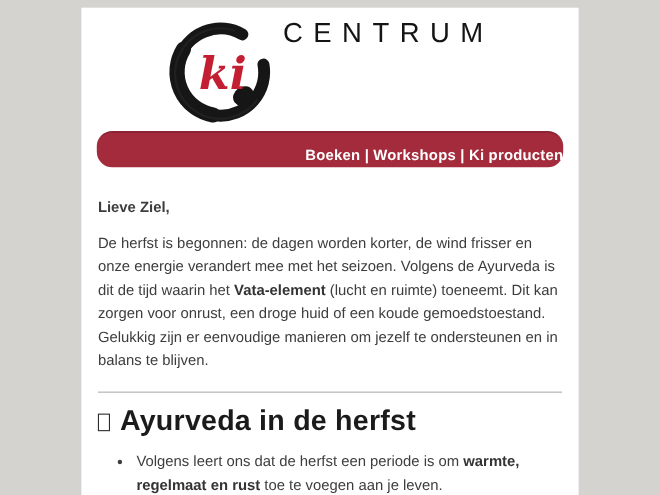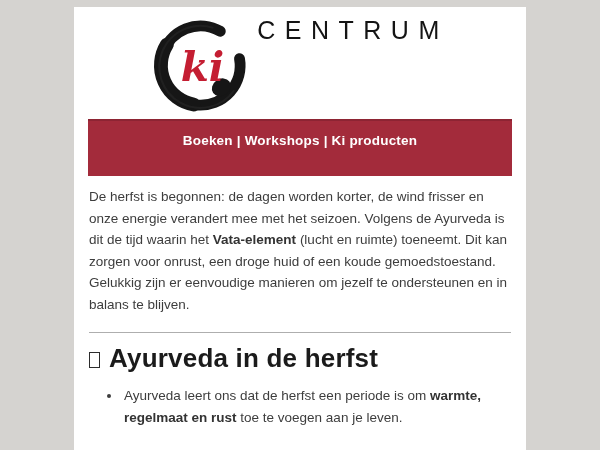--- a/index.html
+++ b/index.html
@@ -29,30 +29,31 @@
     font-size: 25px;
     letter-spacing: 9.5px;
     font-weight: 400;
     color: #141414;
     margin-left: 2px;
     white-space: nowrap;
   }
   
   .nav-bar {
     margin: 3px 14px 0;
-    height: 57px;
+    height: 33px;
     background: #a32b3b;
     border-top: 2px solid #8d2433;
     color: #ffffff;
     font-size: 13.5px;
     font-weight: bold;
-    text-align: center;
+    text-align: right;
     line-height: 39px;
     letter-spacing: 0.2px;
     cursor: pointer;
+    border-radius: 14px;
   }
   
   .content {
     padding: 0 15px;
     color: #3d3d3d;
     font-size: 13.5px;
     line-height: 21.5px;
   }
   .greeting { margin: 26px 0 0; font-weight: bold; }
   .intro    { margin: 10px 0 2px; }
@@ -101,26 +102,27 @@
     </svg>
     <span class="brand-text">CENTRUM</span>
   </div>
 
   <div class="nav-bar">
     <span>Boeken | Workshops | Ki producten</span>
   </div>
 
   <div class="content">
 
+    <p class="greeting">Lieve Ziel,</p>
 
     <p class="intro"><span>De herfst is begonnen: de dagen worden korter, de wind frisser en onze energie verandert mee met het seizoen. Volgens de Ayurveda is dit de tijd waarin het </span><b>Vata-element</b><span> (lucht en ruimte) toeneemt. Dit kan zorgen voor onrust, een droge huid of een koude gemoedstoestand. Gelukkig zijn er eenvoudige manieren om jezelf te ondersteunen en in balans te blijven.</span></p>
 
     <hr class="divider">
 
     <h1 class="section-title"><span class="tofu"></span><span>Ayurveda in de herfst</span></h1>
 
     <ul class="tips-list">
-      <li><span>Ayurveda leert ons dat de herfst een periode is om </span><b>warmte, regelmaat en rust</b><span> toe te voegen aan je leven.</span></li>
+      <li><span>Volgens leert ons dat de herfst een periode is om </span><b>warmte, regelmaat en rust</b><span> toe te voegen aan je leven.</span></li>
 
     </ul>
 
   </div>
 </div>
 
 </body></html>

